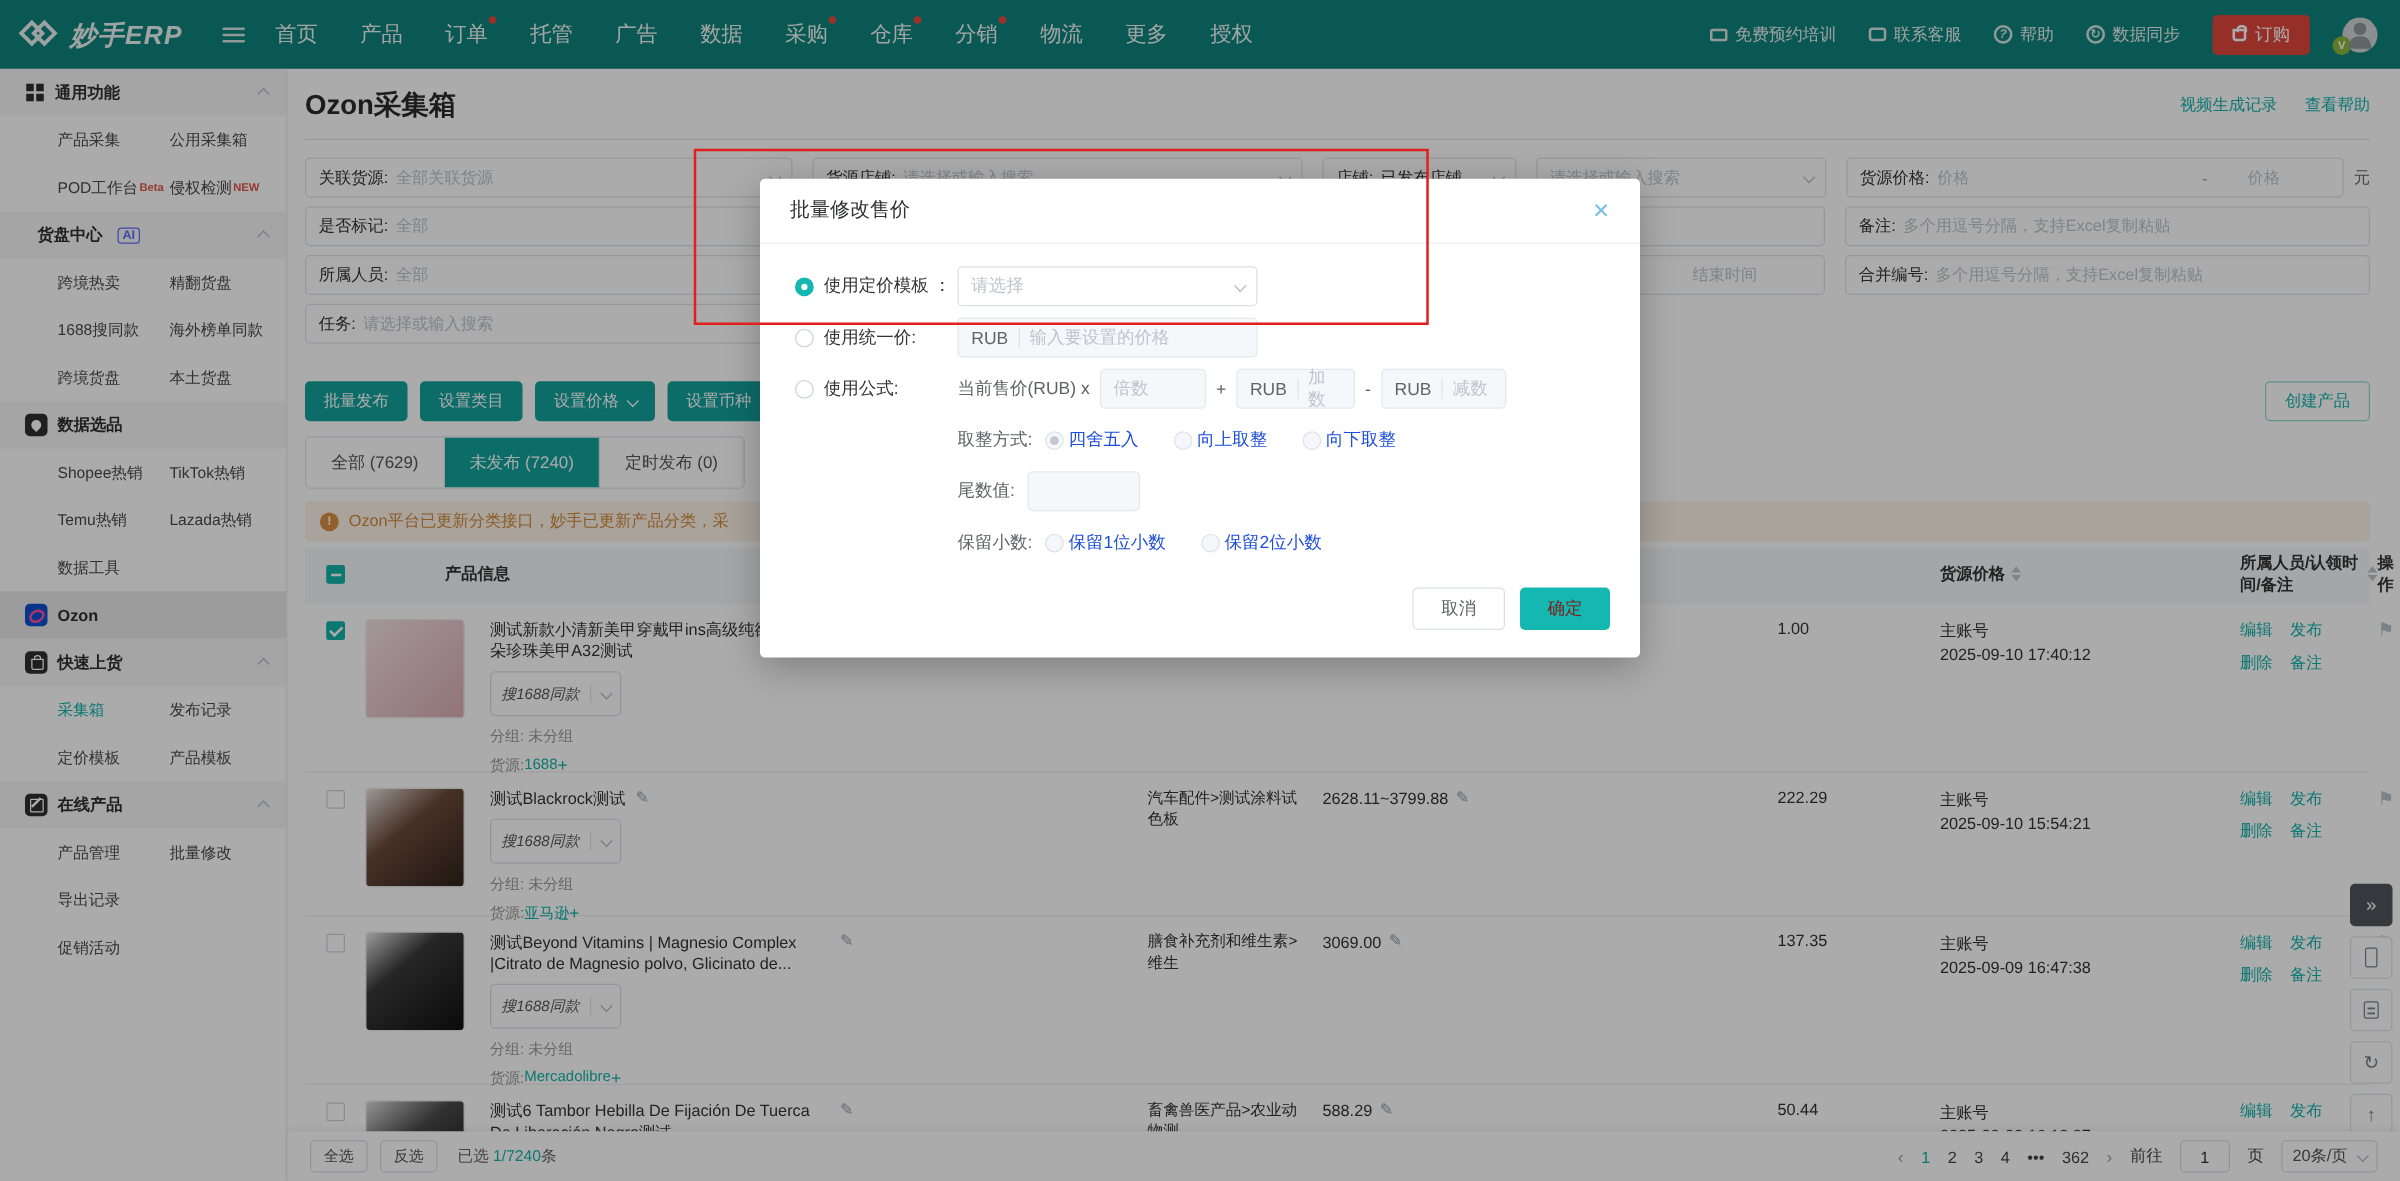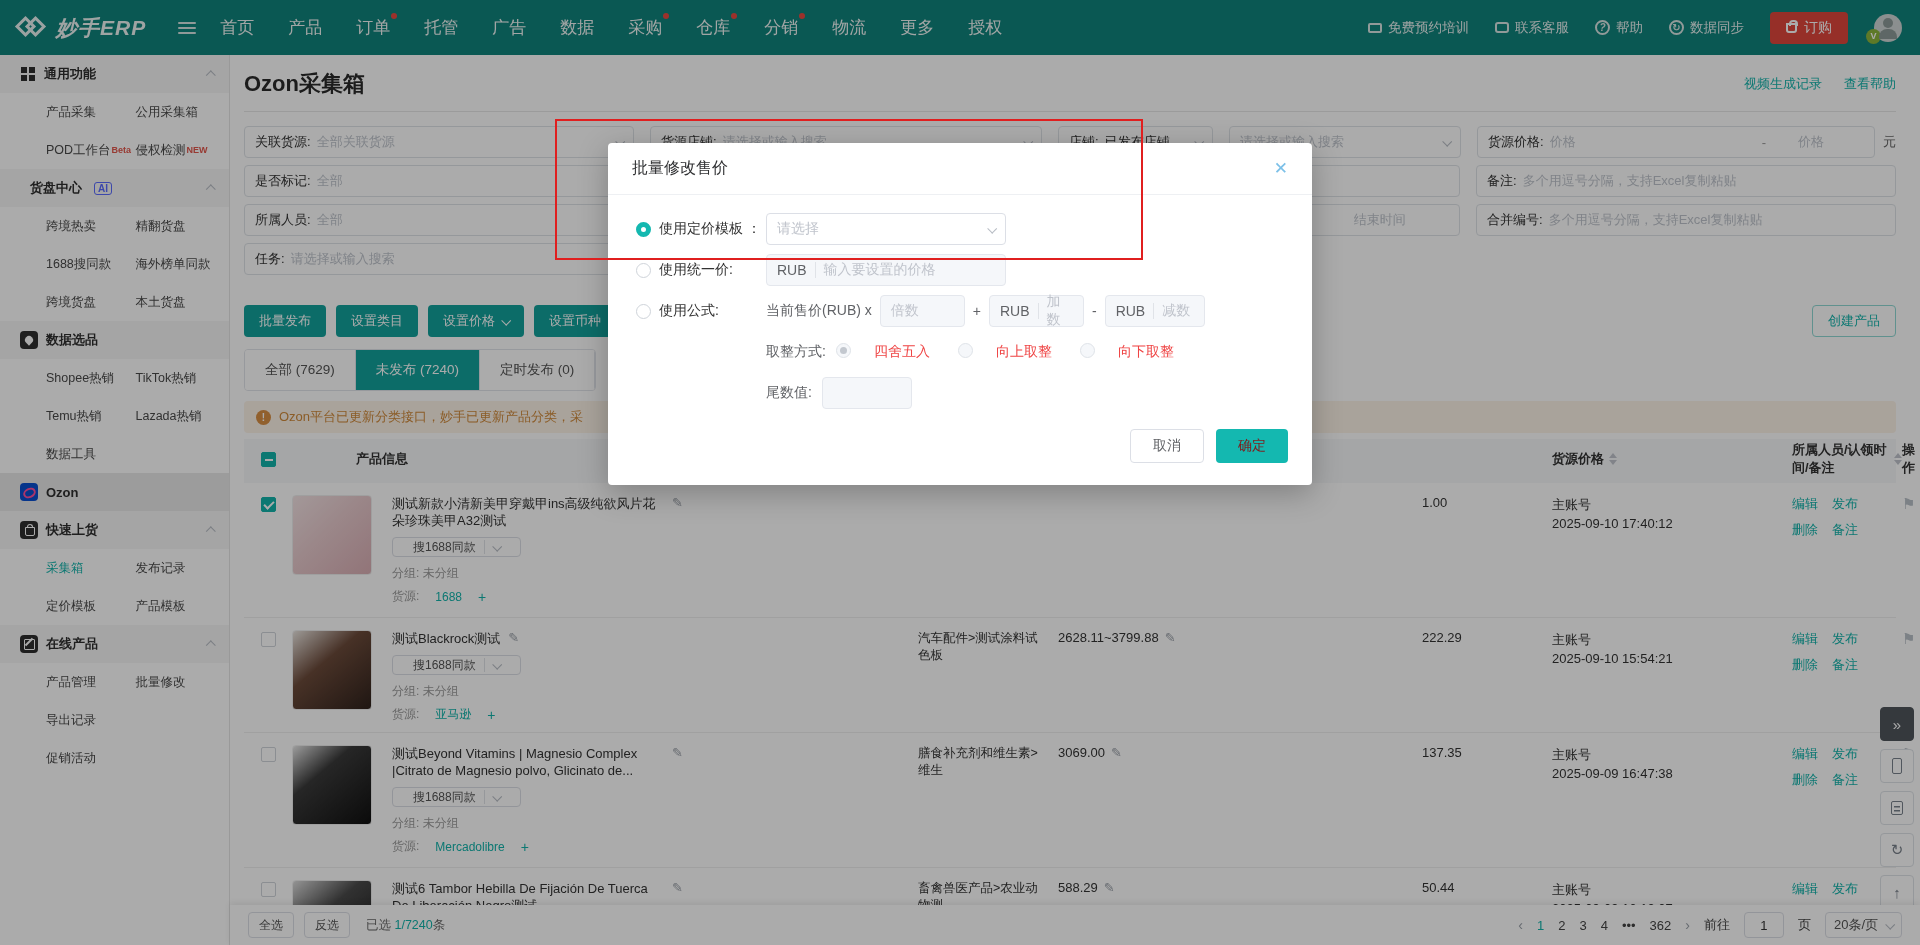--- a/index.html
+++ b/index.html
@@ -125,25 +125,25 @@
   .cb.ind { background:#13b3ab; border-color:#13b3ab; }
   .cb.ind::after { content:""; position:absolute; left:3px; top:6px; width:8px; height:2px; background:#fff; }
   .pimg { width:80px; height:80px; border-radius:4px; border:1px solid #eee; cursor:pointer; }
   .img-nails { background:linear-gradient(135deg,#f3e3e4 0%,#e7c9cc 45%,#d9aeb4 100%); }
   .img-boot { background:linear-gradient(140deg,#e9e4df 0%,#6b4a3a 40%,#2f221c 100%); }
   .img-bottle { background:linear-gradient(140deg,#e8e8e8 0%,#3a3a3a 35%,#101010 100%); }
   .img-drum { background:linear-gradient(140deg,#dcdcdc 0%,#4a4a4a 40%,#151515 100%); }
   .ptitle-wrap { display:flex; align-items:flex-start; gap:8px; }
   .ptitle { max-width:272px; line-height:17px; cursor:pointer; }
   .pencil { color:#9aa0a8; font-size:13px; cursor:pointer; }
-  .search-btn { margin-top:8px; display:inline-flex; align-items:center; height:20px; border:1px solid #dcdfe6;
-    border-radius:4px; font-size:12px; color:#555; padding:0 20px; gap:8px; cursor:pointer; background:#fff; }
+  .search-btn { margin-top:8px; display:inline-flex; align-items:center; height:36px; border:1px solid #dcdfe6;
+    border-radius:4px; font-size:12px; color:#555; padding:0 8px; gap:8px; cursor:pointer; background:#fff;font-style:italic; }
   .sb-div { width:1px; height:14px; background:#e0e3e8; }
   .pgroup { margin-top:8px; font-size:12px; color:#999; }
-  .psource { margin-top:6px; font-size:12px; display:flex; gap:16px; align-items:center; }
+  .psource { margin-top:6px; font-size:12px; display:flex; gap:0; }
   .plus { color:#13b3ab; font-size:14px; cursor:pointer; }
   .cat-cell { font-size:12.5px; line-height:17px; padding-right:10px; }
   .price-cell { display:flex; gap:6px; align-items:center; }
   .owner-cell div { line-height:19px; }
   .ops-cell { display:flex; flex-direction:column; gap:8px; }
   .ops-cell .oprow { display:flex; gap:14px; }
   .ops-cell a { color:#13b3ab; cursor:pointer; white-space:nowrap; }
   .flag { color:#b9c0c8; font-size:15px; cursor:pointer; }
 
   
@@ -188,21 +188,21 @@
   .m-select { width:240px; height:32px; border:1px solid #dcdfe6; border-radius:4px; display:flex;
     align-items:center; padding:0 10px; color:#c0c4cc; background:#fff; cursor:pointer; }
   .m-select .chev-down { margin-left:auto; }
   .m-input { height:32px; border:1px solid #e4e7ed; border-radius:4px; background:#f5f7fa; display:flex;
     align-items:center; padding:0 10px; gap:8px; color:#c0c4cc; }
   .m-input .cur { color:#606266; }
   .in-div { width:1px; height:16px; background:#e0e3e8; }
   .w-uni { width:240px; } .w-mult { width:85px; } .w-add { width:95px; } .w-sub { width:100px; } .w-tail { width:90px; }
   .m-sub { margin-left:130px; display:flex; align-items:center; gap:10px; color:#606266; }
   .m-formula { display:flex; align-items:center; gap:8px; color:#606266; }
-  .m-radio-opt { display:flex; align-items:flex-start; gap:23px; margin-right:18px; color:#ef4444; cursor:pointer; }
+  .m-radio-opt { display:flex; align-items:center; gap:4px; margin-right:18px; color:#1d4ed8; cursor:pointer; }
   .m-foot { display:flex; justify-content:flex-end; gap:12px; padding:14px 24px 22px 24px; }
   .btn-cancel { height:34px; padding:0 22px; background:#fff; border:1px solid #dcdfe6; border-radius:4px;
     color:#606266; font-size:14px; cursor:pointer; }
   .btn-confirm { height:34px; padding:0 22px; background:#14b8b0; border:none; border-radius:4px;
     color:#7f1d1d; font-size:14px; cursor:pointer; }
 
   .red-rect { position:absolute; left:555px; top:119px; width:588px; height:141px;
     border:2.5px solid #e01f1f; z-index:300; pointer-events:none; }
 </style>
 </head>
@@ -814,20 +814,31 @@
           </span>
         <span class="m-radio-opt">
             <i class="radio dis"></i>
             <span>向下取整</span>
           </span>
       </div>
       <div class="m-row m-sub">
         <span>尾数值:</span>
         <span class="m-input w-tail"></span>
       </div>
+      <div class="m-row m-sub">
+        <span>保留小数:</span>
+        <span class="m-radio-opt">
+            <i class="radio dis"></i>
+            <span>保留1位小数</span>
+          </span>
+        <span class="m-radio-opt">
+            <i class="radio dis"></i>
+            <span>保留2位小数</span>
+          </span>
+      </div>
     </div>
     <div class="m-foot">
       <button class="btn-cancel">取消</button>
       <button class="btn-confirm">确定</button>
     </div>
   </div>
 
   <div class="red-rect"></div>
 </div>
 

